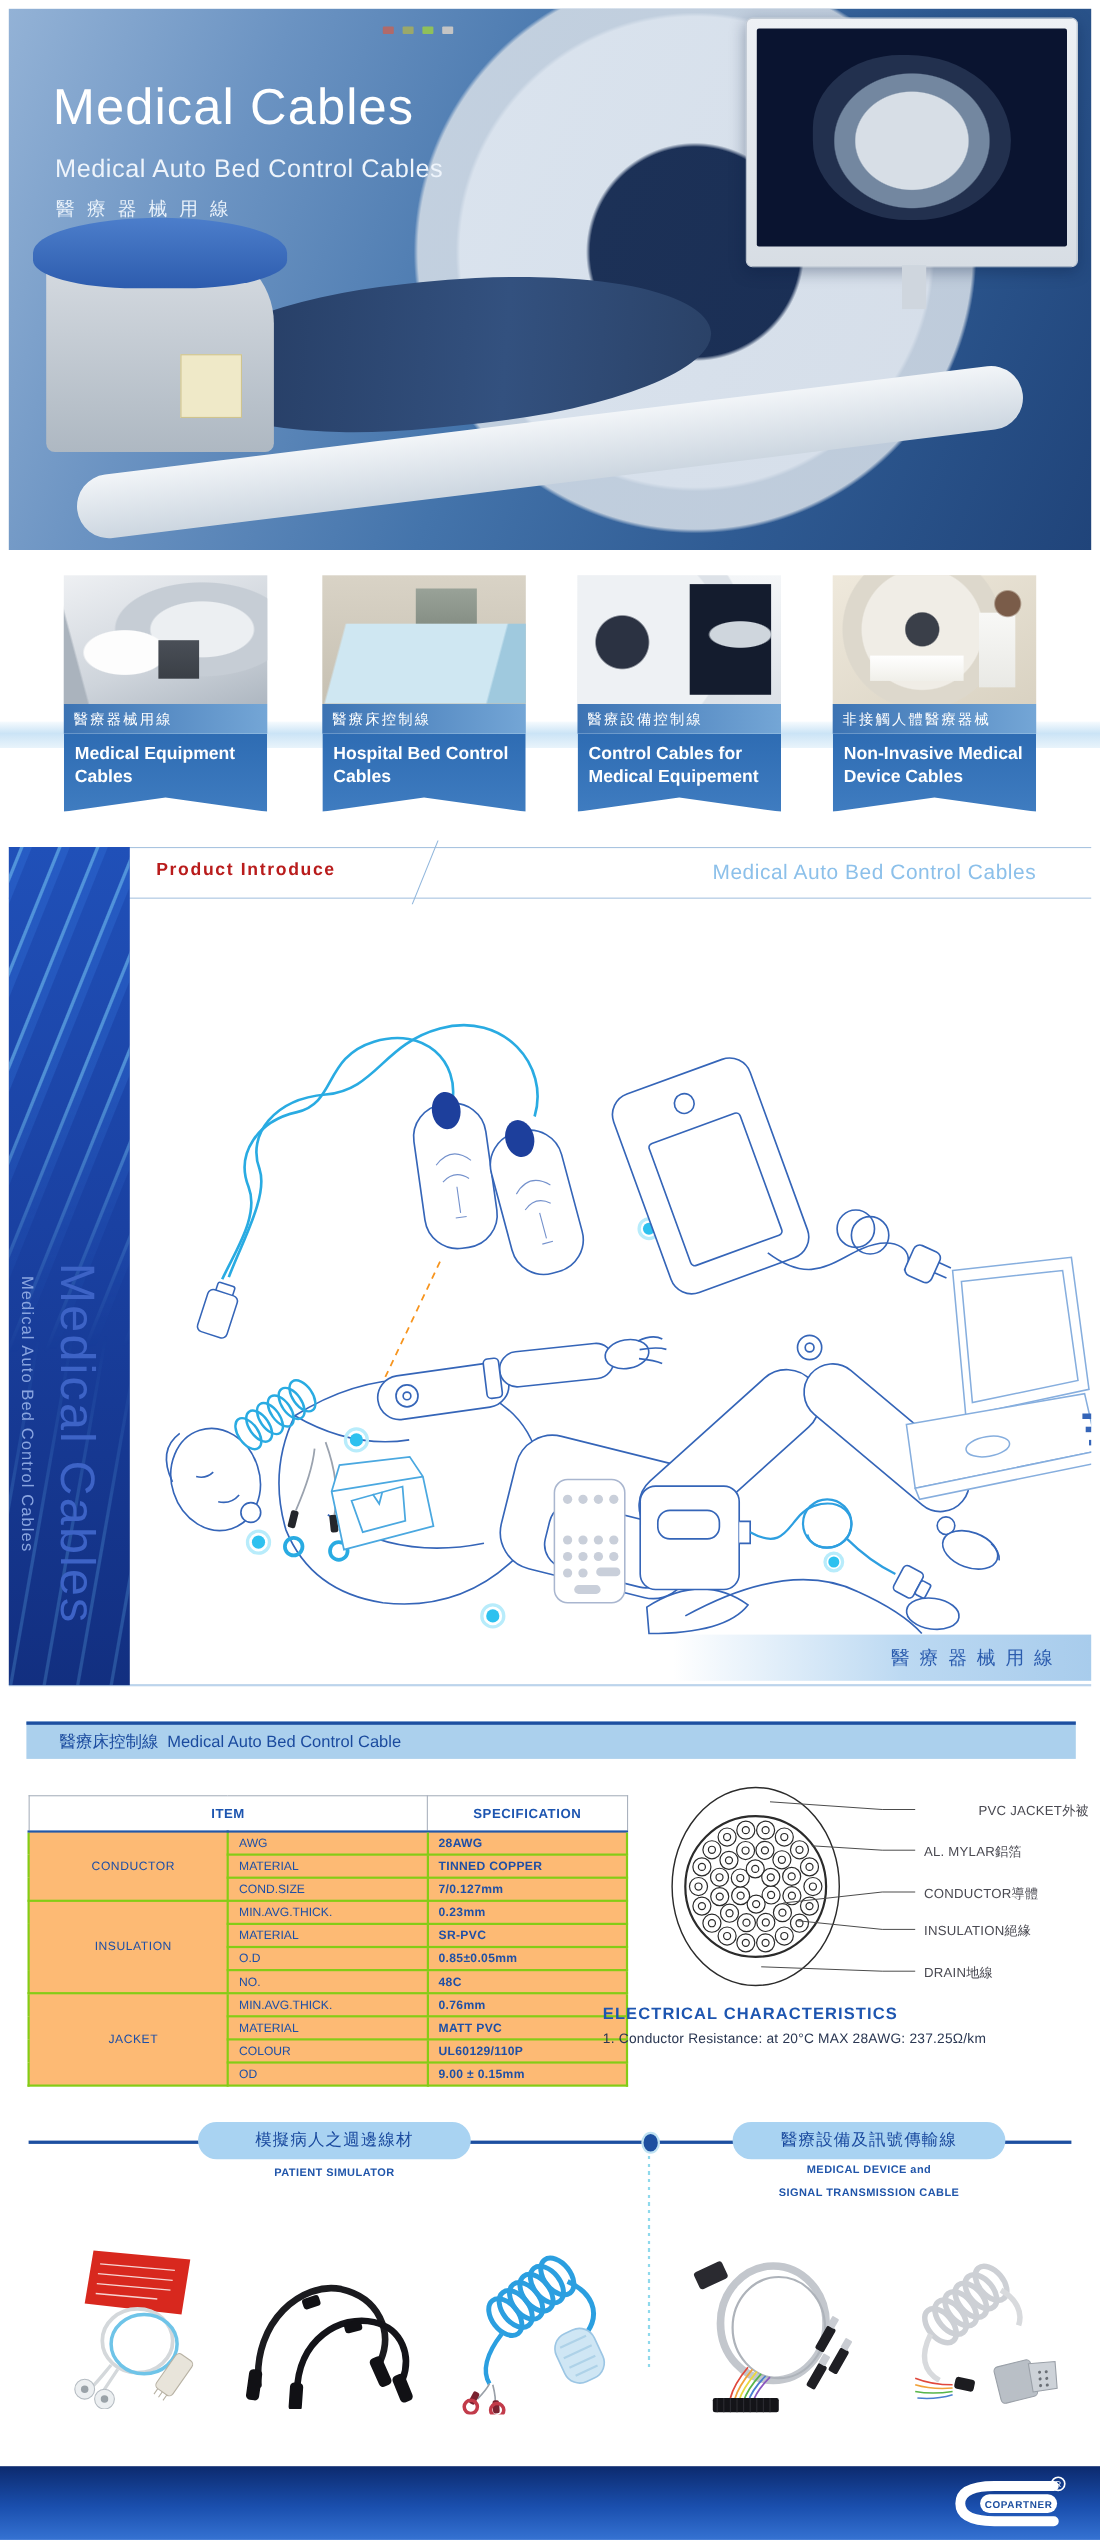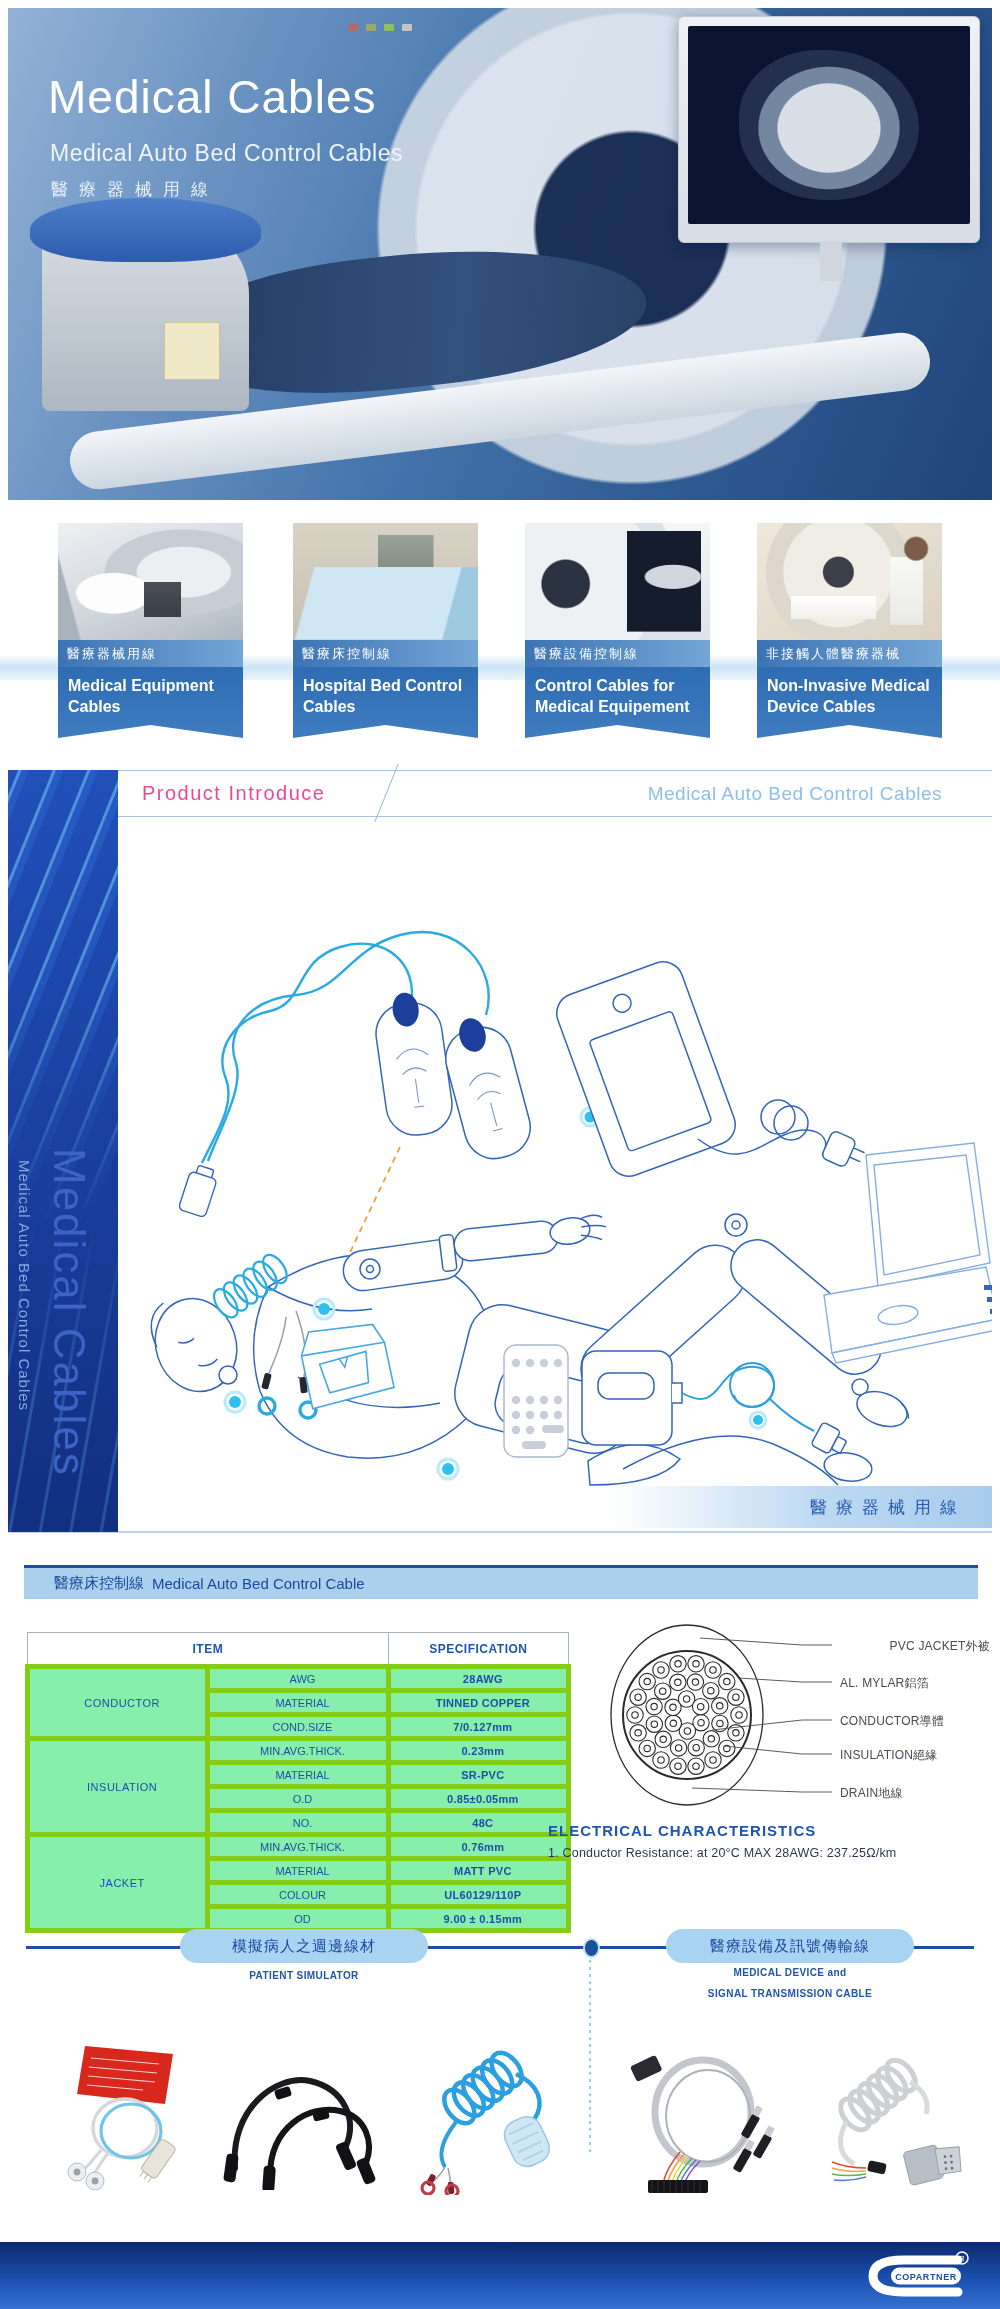--- a/index.html
+++ b/index.html
@@ -60,21 +60,21 @@
   .cp4{background:
         radial-gradient(circle at 86% 22%,#7a5c49 0 6%,rgba(122,92,73,0) 7%),
         linear-gradient(#f8f8f6,#e9e9e5) 88% 70%/18% 58% no-repeat,
         linear-gradient(#ffffff,#f0efe9) 34% 78%/46% 20% no-repeat,
         radial-gradient(circle at 44% 42%,#3a3f49 0 12%,#f0ede6 13% 44%,#ddd8cc 45% 58%,rgba(240,237,230,0) 59%),
         linear-gradient(150deg,#efe9dc,#d9d2c2);}
 
   
   .intro-bar{left:8px;top:770px;width:984px;height:47px;box-sizing:border-box;
         border-top:1px solid #a9c4e0;border-bottom:1px solid #a9c4e0;background:#fff;}
-  .intro-title{position:absolute;left:134px;top:11px;font-size:20px;letter-spacing:1.5px;color:#ec4899;}
+  .intro-title{position:absolute;left:134px;top:11px;font-size:16px;letter-spacing:1.5px;color:#b91c1c;font-weight:bold;}
   .intro-slash{position:absolute;left:378px;top:-7px;height:58px;width:22px;
         border-left:1.5px solid #90b6dc;transform:skewX(-22deg);}
   .intro-right{position:absolute;right:50px;top:12px;font-size:19px;color:#8cc0ea;letter-spacing:.5px;}
 
   
   .sidebar{left:8px;top:770px;width:110px;height:762px;z-index:3;overflow:hidden;
         background:linear-gradient(180deg,#2050b8 0%,#1a41a2 45%,#122f80 100%);}
   .sidebar::before{content:"";position:absolute;inset:0;
         background:repeating-linear-gradient(112deg,rgba(0,0,0,0) 0 9px,rgba(130,215,255,.5) 10px 12px,rgba(70,150,255,.18) 13px 19px,rgba(0,0,0,0) 20px 32px);
         -webkit-mask-image:linear-gradient(176deg,#000 0 28%,transparent 60%);
@@ -95,21 +95,21 @@
         color:#2b5cae;font-size:17px;letter-spacing:9px;}
   .divider-line{left:8px;top:1531px;width:984px;height:2px;background:#bcd4ec;}
 
   
   .spec-header{left:24px;top:1565px;width:954px;height:34px;box-sizing:border-box;display:flex;align-items:center;gap:8px;
         padding-left:30px;background:#abd0ed;border-top:3px solid #1d4fa0;color:#1a4a9e;font-size:15px;}
   table.spec{position:absolute;left:25px;top:1632px;width:546px;border-collapse:collapse;
         border:1.5px solid #8e98a8;font-size:11px;color:#1e4fa6;table-layout:fixed;}
   table.spec th{height:29px;font-size:12px;font-weight:bold;letter-spacing:.5px;color:#1d55b0;
         border:1px solid #aab2be;border-bottom:2px solid #2458a8;background:#fff;}
-  table.spec td{height:19px;border:5px solid #84cc16;background:#86efac;padding:0 0 0 9px;text-align:center;}
+  table.spec td{height:19px;border:2px solid #84cc16;background:#fdba74;padding:0 0 0 9px;}
   td.tg{text-align:center;padding:0;letter-spacing:.5px;}
   td.tv{letter-spacing:.3px;font-weight:bold;}
   .xsec{left:540px;top:1620px;width:452px;height:200px;}
   .xsec-label{left:840px;width:150px;font-size:12px;color:#4a4a52;letter-spacing:.2px;}
   .elec-title{left:548px;top:1822px;font-size:15px;font-weight:bold;color:#1d55b0;letter-spacing:1px;}
   .elec-item{left:548px;top:1846px;font-size:12.5px;color:#2a3752;letter-spacing:.2px;}
 
   
   .bottom-line{left:26px;top:1946px;width:948px;height:3px;background:#1d4fa0;}
   .pill{top:1929px;width:248px;height:34px;line-height:34px;text-align:center;border-radius:17px;

